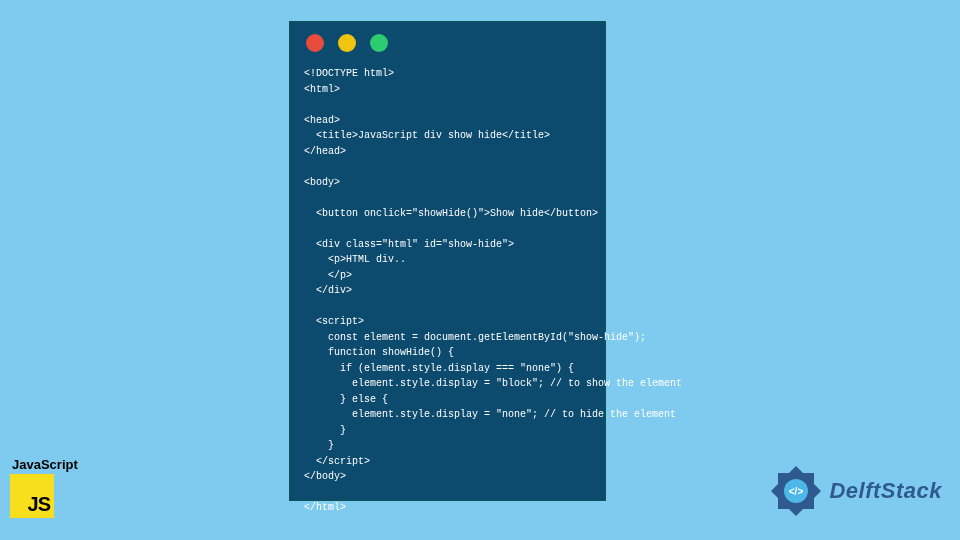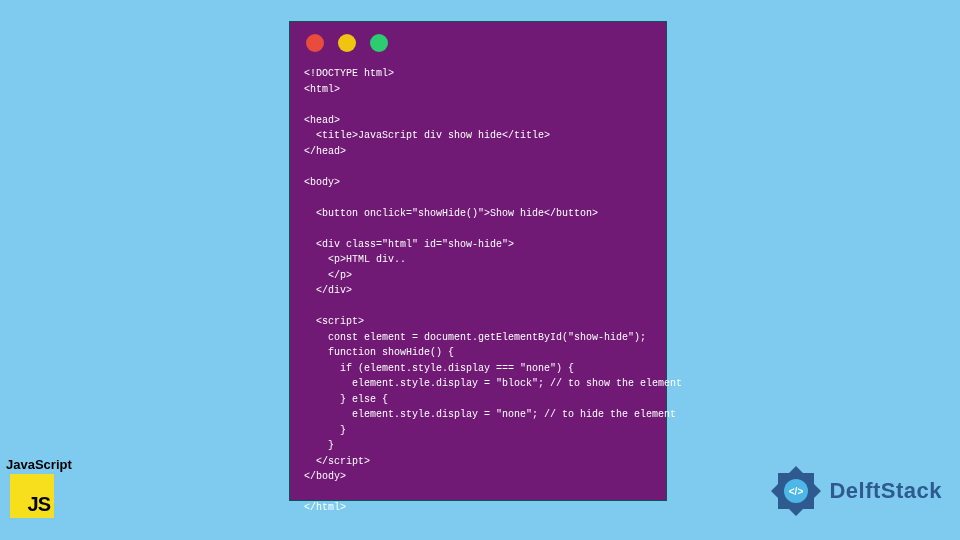--- a/index.html
+++ b/index.html
@@ -8,23 +8,23 @@
     height: 540px;
     background: #7fcbf0;
     font-family: Arial, sans-serif;
     position: relative;
     overflow: hidden;
   }
   .code-window {
     position: absolute;
     left: 289px;
     top: 21px;
-    width: 378px;
+    width: 317px;
     height: 480px;
-    background: #701a75;
+    background: #0c4a6e;
     border: 1px solid #0a5555;
     padding: 12px 14px 14px 14px;
   }
   .traffic-lights {
     display: flex;
     gap: 14px;
     margin-bottom: 14px;
     margin-left: 2px;
   }
   .dot {
@@ -46,21 +46,21 @@
     position: absolute;
     left: 0;
     bottom: 22px;
     width: 80px;
   }
   .js-label {
     font-size: 13px;
     font-weight: bold;
     color: #000;
     margin-bottom: 2px;
-    margin-left: 6px;
+    margin-left: 12px;
   }
   .js-logo {
     width: 44px;
     height: 44px;
     background: #f7df1e;
     position: relative;
     margin-left: 10px;
     padding-left: 12px;
   }
   .js-logo-text {
@@ -82,20 +82,21 @@
   }
   .delft-icon {
     width: 54px;
     height: 54px;
     position: relative;
   }
   .delft-text {
     font-size: 22px;
     font-weight: 600;
     color: #2e5a8f;
+    font-style: italic;
     letter-spacing: 0.5px;
   }
 </style>
 </head>
 <body>
 
 <div class="code-window">
   <div class="traffic-lights">
     <div class="dot red"></div>
     <div class="dot yellow"></div>

